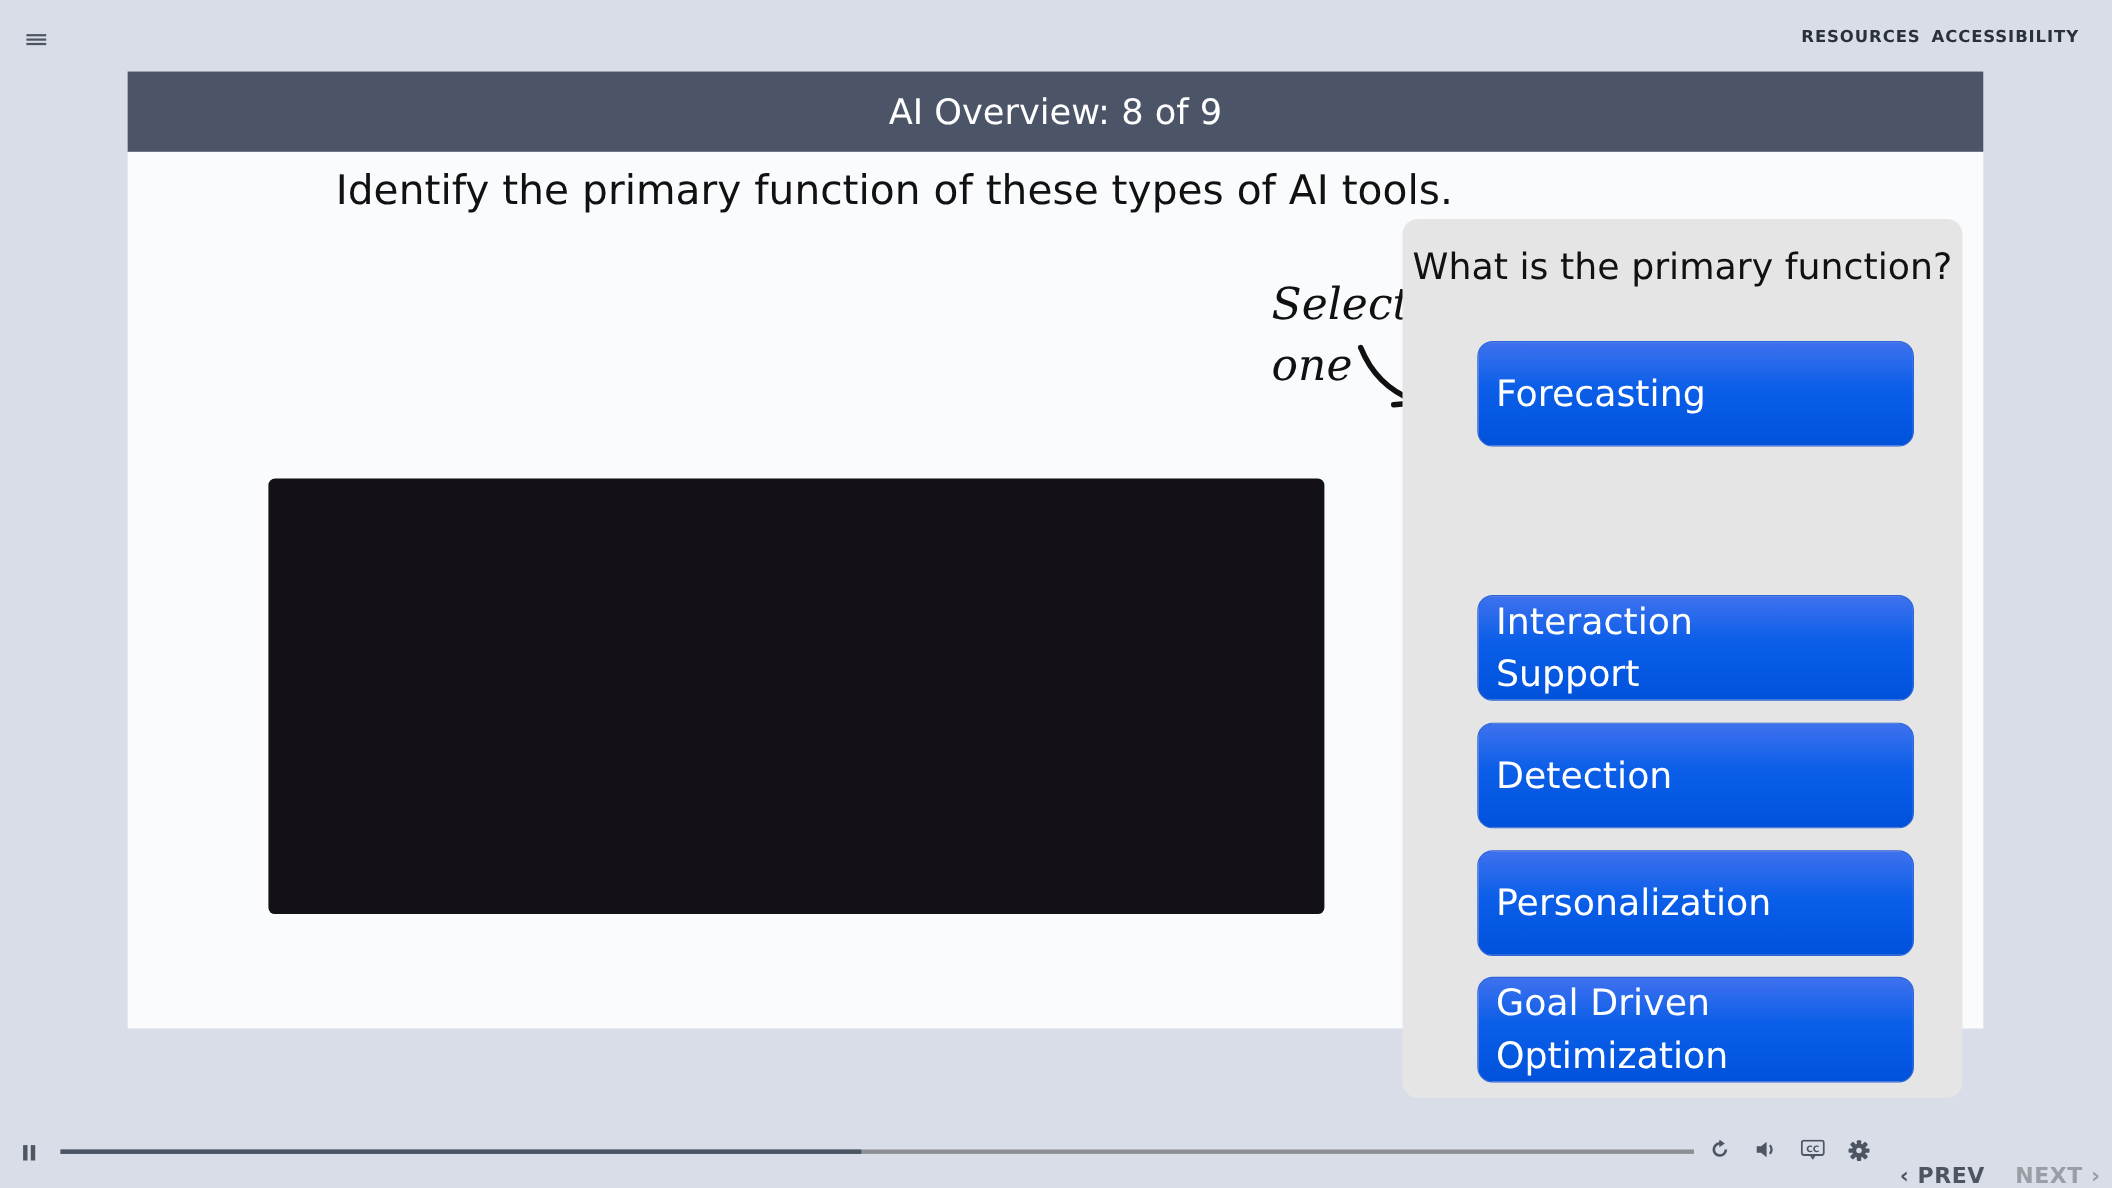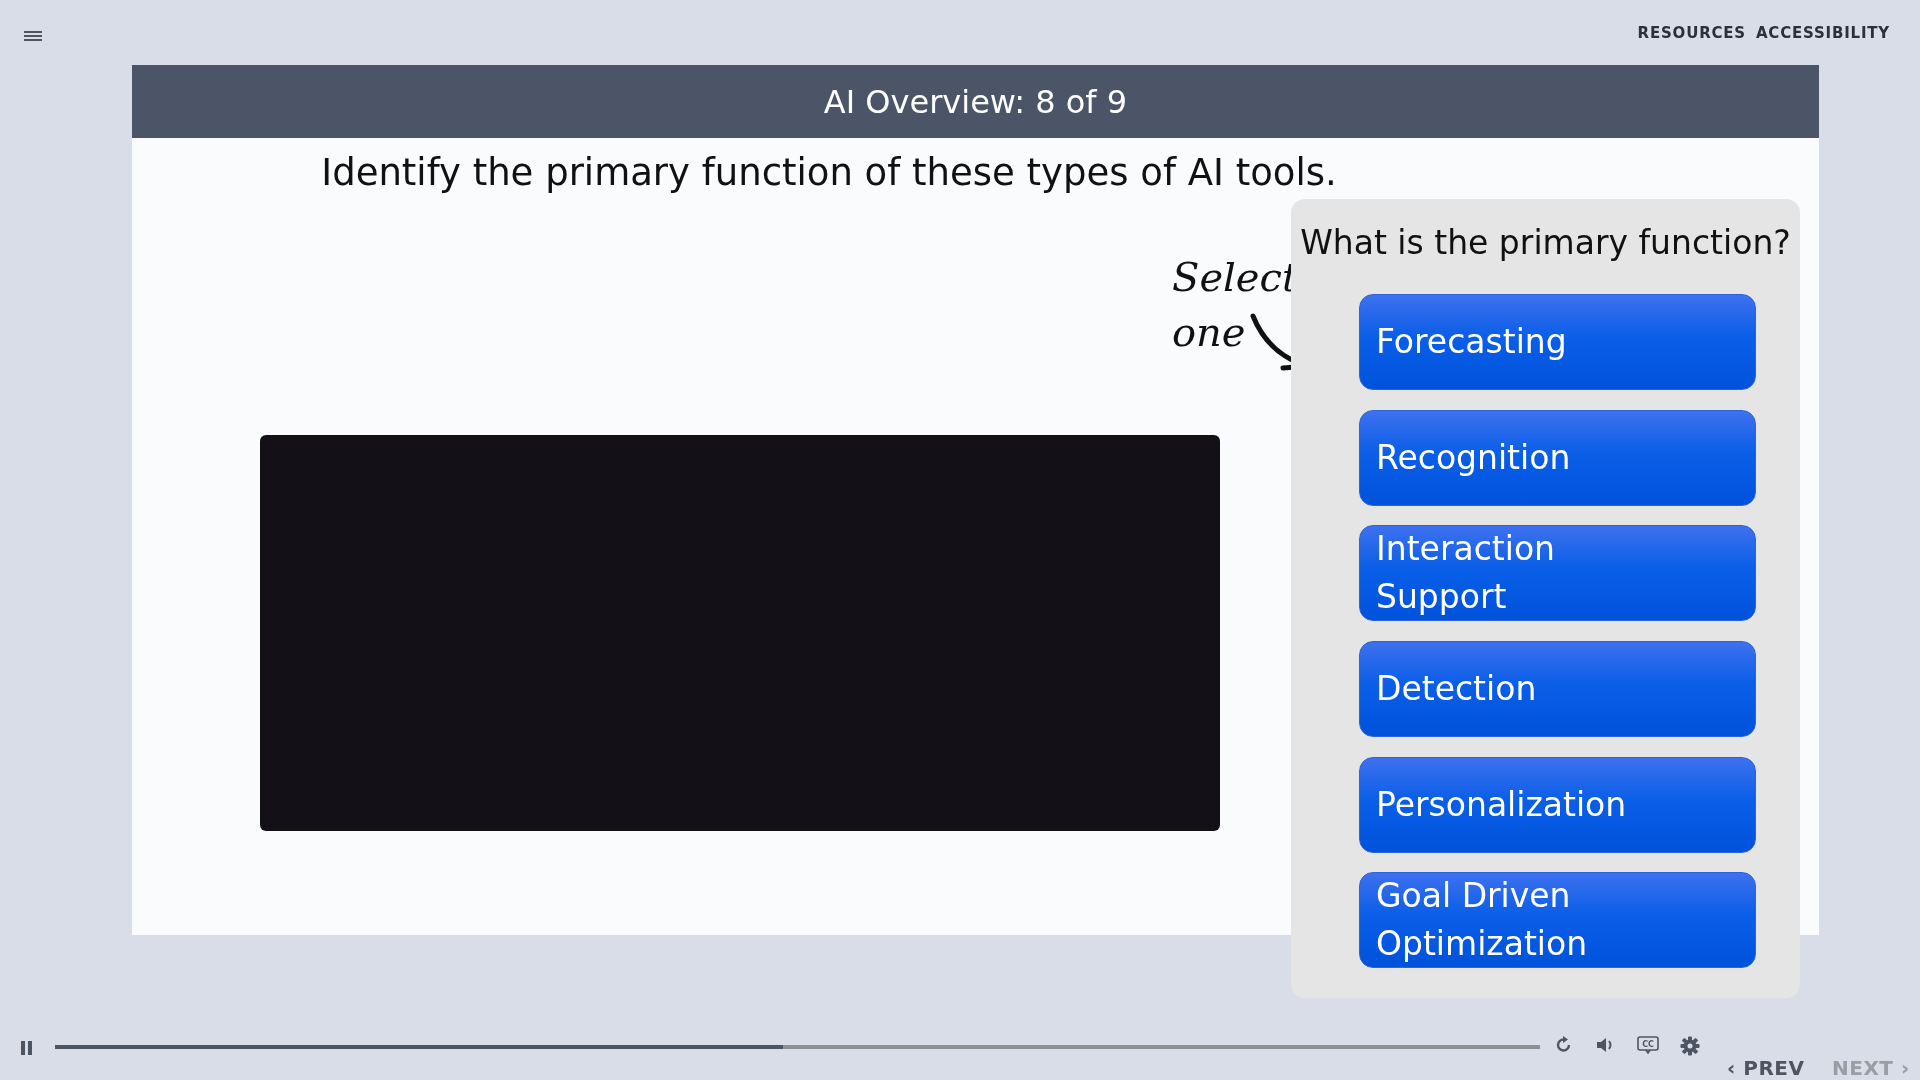--- a/index.html
+++ b/index.html
@@ -5,34 +5,34 @@
   * { box-sizing: border-box; margin: 0; padding: 0; }
   html, body { width: 1920px; height: 1080px; overflow: hidden; }
   body { background: #d9dde8; font-family: "DejaVu Sans", sans-serif; position: relative; color: #111; }
 
   .menu-btn { position: absolute; left: 24px; top: 31px; width: 18px; height: 12px; cursor: pointer; }
   .menu-btn span { display: block; height: 2px; background: #4d5563; margin-bottom: 2px; }
 
   .top-links { position: absolute; right: 30px; top: 24px; display: flex; gap: 10px; }
   .top-link { font-family: "DejaVu Sans", sans-serif; font-size: 15px; font-weight: bold; letter-spacing: 0.8px; color: #2b313b; cursor: pointer; }
 
-  .stage { position: absolute; left: 132px; top: 65px; width: 1687px; height: 870px; background: #f9fbfd; }
+  .stage { position: absolute; left: 116px; top: 65px; width: 1687px; height: 870px; background: #f9fbfd; }
   .header-bar { height: 73px; background: #4b5567; color: #fff; display: flex; align-items: center; justify-content: center; font-size: 32px; }
 
   .question { position: absolute; left: 0; width: 1394px; top: 86px; text-align: center; font-size: 37px; color: #111; }
 
   .select-one { position: absolute; left: 1040px; top: 185px; font-family: "DejaVu Serif", serif; font-style: italic; font-size: 40px; line-height: 55px; color: #111; }
   .arrow { position: absolute; left: 1115px; top: 245px; width: 70px; height: 65px; }
 
   .panel { position: absolute; left: 1159px; top: 134px; width: 509px; height: 799px; background: #e5e5e5; border-radius: 14px; }
   .panel-title { position: absolute; top: 24px; left: 0; width: 100%; text-align: center; font-size: 33px; color: #111; }
   .option { position: absolute; left: 68px; width: 397px; height: 96px; border-radius: 14px;
             background: linear-gradient(#3e71ee 0%, #0a5ee8 45%, #0052db 100%);
             color: #fff; font-size: 33px; line-height: 48px; padding: 0 16px; display: flex; align-items: center; cursor: pointer;
-            border: 1px solid #2d63d8; }
+            border: 1px solid #2d63d8; margin-top: 16px; }
 
   .card-shadow { position: absolute; left: 128px; top: 370px; width: 960px; height: 396px; background: #131117; border-radius: 6px; }
   .card { position: absolute; left: 122px; top: 364px; width: 960px; height: 396px; background: #fbfcfe; border: 7px solid #131117; }
   .card-text { position: absolute; top: 14px; left: 0; width: 100%; text-align: center; font-size: 39px; line-height: 61px; color: #111; padding: 0 40px; }
   .dots { position: absolute; top: 325px; left: 0; width: 100%; display: flex; justify-content: center; gap: 21px; padding-right: 14px; }
   .dot { width: 25px; height: 25px; border-radius: 50%; background: #929292; cursor: pointer; }
   .dot.active { background: #131117; }
 
   .bottom-bar { position: absolute; left: 0; top: 1030px; width: 1920px; height: 40px; }
   .pause { position: absolute; left: 21px; top: 11px; width: 12px; height: 14px; cursor: pointer; }
@@ -71,23 +71,20 @@
     <path d="M6 6 C 14 26, 28 44, 54 54" stroke="#111" stroke-width="5" fill="none" stroke-linecap="round"></path>
     <path d="M36 58 L 60 56 L 48 36" stroke="#111" stroke-width="5" fill="none" stroke-linecap="round" stroke-linejoin="round"></path>
   </svg>
 
   <div class="card-shadow"></div>
 
   <div class="panel">
     <div class="panel-title">What is the primary function?</div>
     <div class="option" style="top:95px">
         <span>Forecasting</span>
-      </div>
-    <div class="option" style="top:211px">
-        <span>Recognition</span>
       </div>
     <div class="option" style="top:326px;width:397px">
         <span style="width:200px">Interaction Support</span>
       </div>
     <div class="option" style="top:442px">
         <span>Detection</span>
       </div>
     <div class="option" style="top:558px">
         <span>Personalization</span>
       </div>

